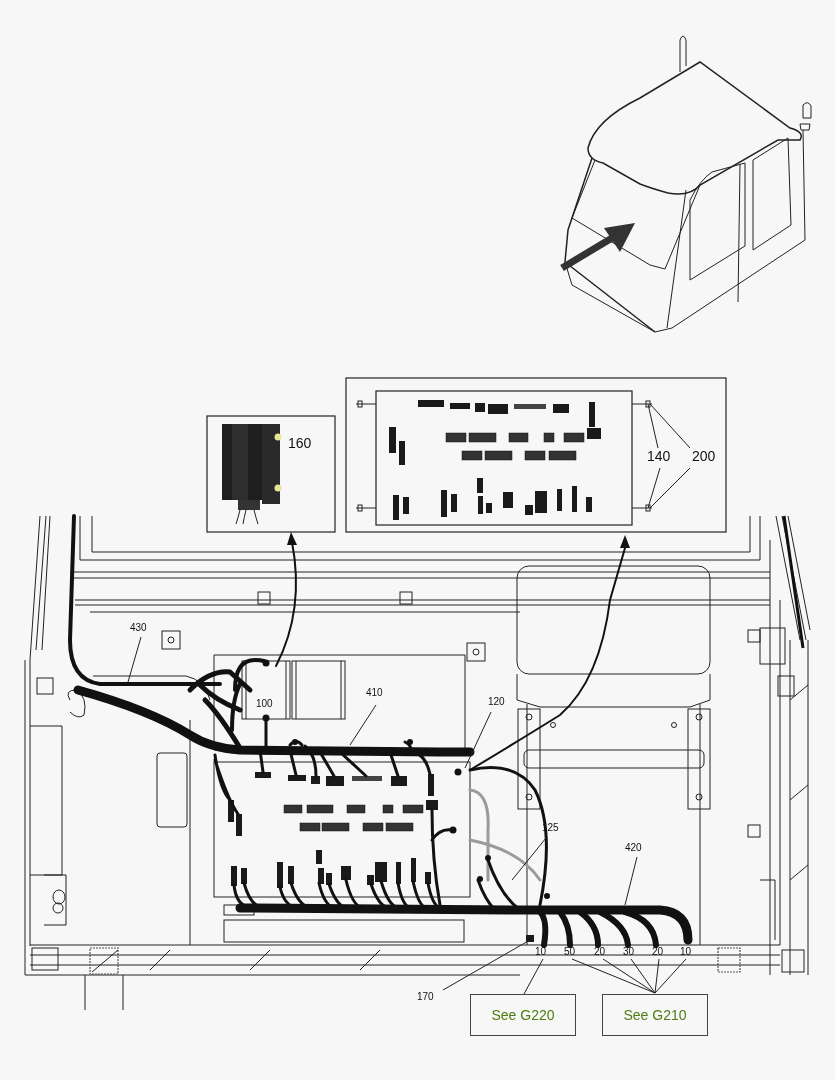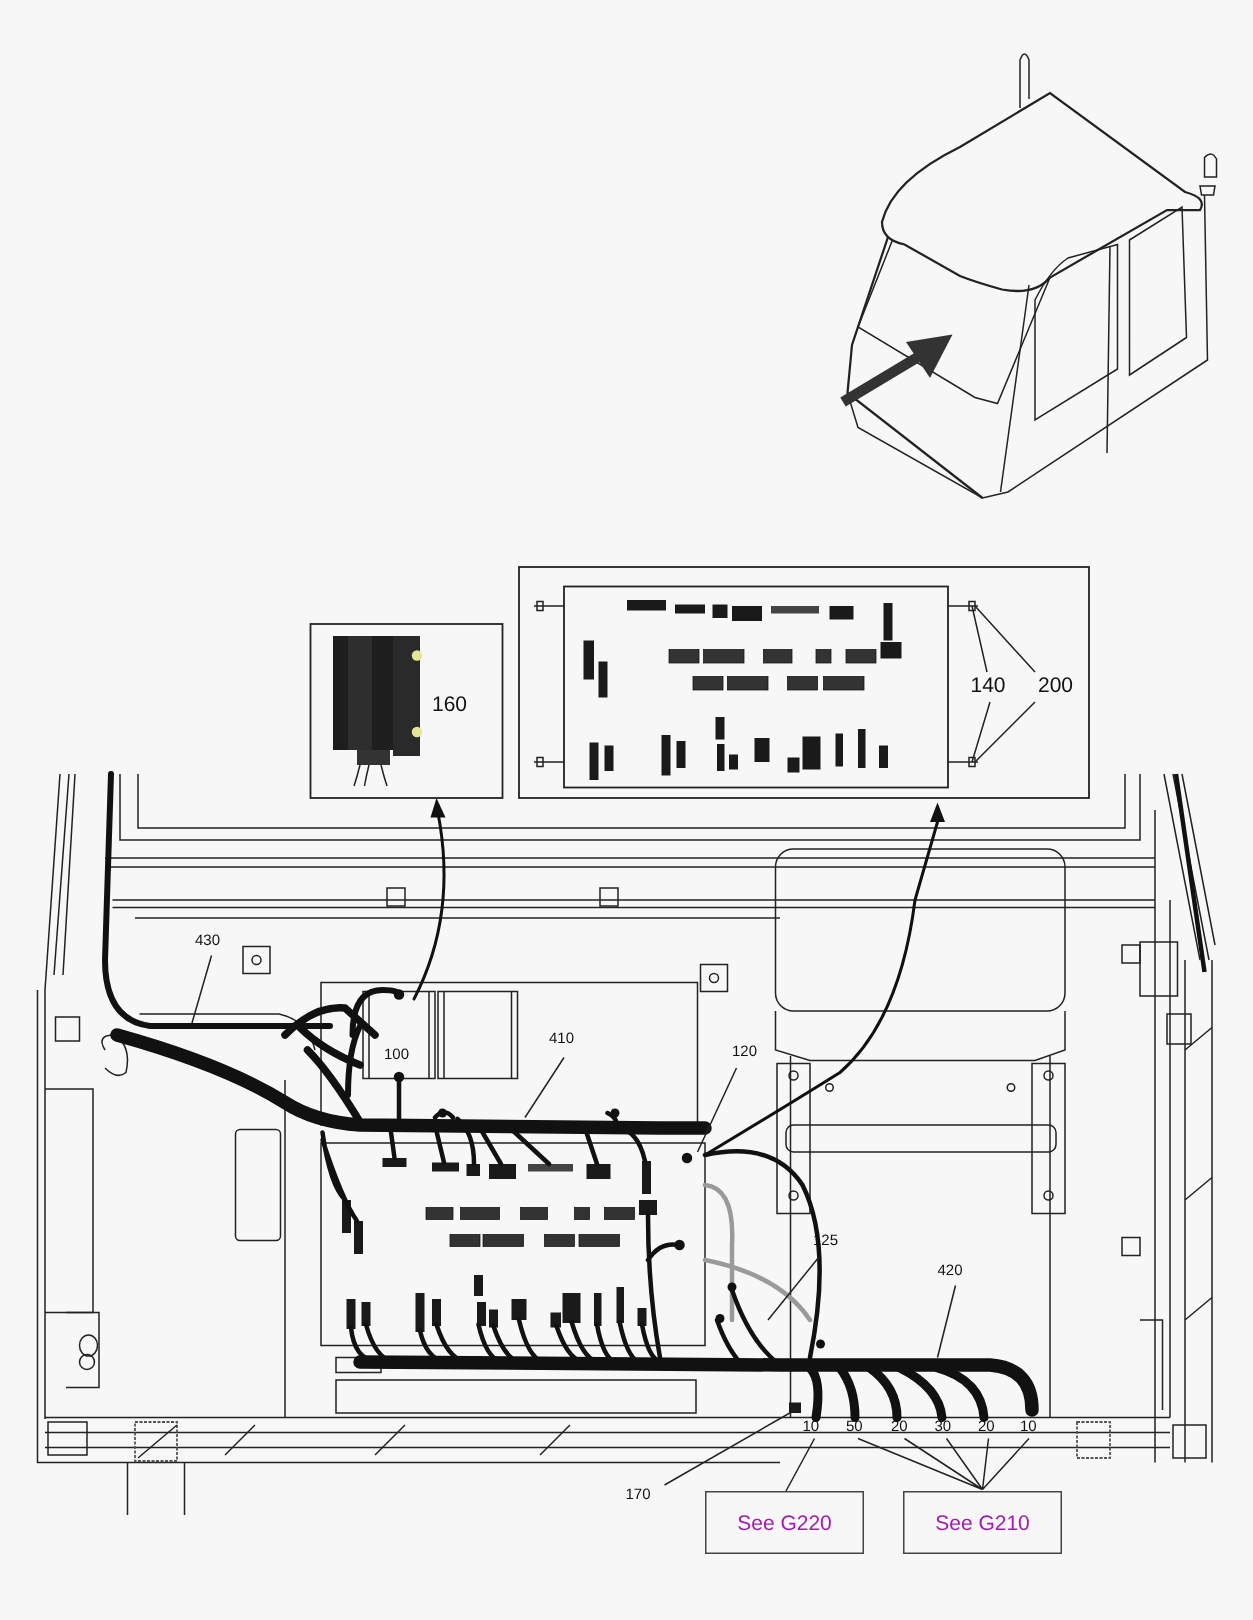--- a/index.html
+++ b/index.html
@@ -10,21 +10,21 @@
   .med { fill: none; stroke: #222; stroke-width: 1.5; }
   .cable { fill: none; stroke: #111; stroke-linecap: round; stroke-linejoin: round; }
   .grey-cable { fill: none; stroke: #9a9a9a; stroke-linecap: round; }
   .leader { fill: none; stroke: #222; stroke-width: 1; }
   .conn { fill: #1a1a1a; }
   .fuse { fill: #333; stroke: #111; stroke-width: 0.5; }
   .panel { fill: #f7f7f7; stroke: #222; stroke-width: 1.2; }
   .lbl { position: absolute; font-size: 10px; color: #111; line-height: 1; white-space: nowrap; }
   .lbl-big { font-size: 14px; }
   .ref-box { position: absolute; border: 1.3px solid #444; background: #f7f7f7;
-             font-size: 14px; color: #a21caf; display: flex; align-items: center; justify-content: center; }
+             font-size: 14px; color: #4d7c0f; display: flex; align-items: center; justify-content: center; }
 </style>
 </head>
 <body>
 
 <svg id="diagram" viewBox="0 0 835 1080" xmlns="http://www.w3.org/2000/svg">
 
   <g>
 
     <path class="thin" d="M680 72 L680 40 Q683 32 686 40 L686 66"></path>
 
@@ -266,21 +266,21 @@
     <path class="leader" d="M376 705 L350 745"></path>
     <path class="leader" d="M491 712 L465 768"></path>
     <path class="leader" d="M546 838 L512 880"></path>
     <path class="leader" d="M637 857 L625 905"></path>
     <path class="leader" d="M443 990 L530 940"></path>
     <path class="leader" d="M543 959 L524 994"></path>
     <path class="leader" d="M572 959 L655 993 M603 959 L655 993 M631 959 L655 993 M659 959 L655 993 M686 959 L655 993"></path>
   </g>
 </svg>
 
-<span class="lbl lbl-big" style="left:288px;top:462px;">160</span>
+<span class="lbl lbl-big" style="left:288px;top:436px;">160</span>
 <span class="lbl lbl-big" style="left:647px;top:449px;">140</span>
 <span class="lbl lbl-big" style="left:692px;top:449px;">200</span>
 <span class="lbl" style="left:130px;top:623px;">430</span>
 <span class="lbl" style="left:256px;top:699px;">100</span>
 <span class="lbl" style="left:366px;top:688px;">410</span>
 <span class="lbl" style="left:488px;top:697px;">120</span>
 <span class="lbl" style="left:542px;top:823px;">125</span>
 <span class="lbl" style="left:625px;top:843px;">420</span>
 <span class="lbl" style="left:417px;top:992px;">170</span>
 <span class="lbl" style="left:535px;top:947px;">10</span>

